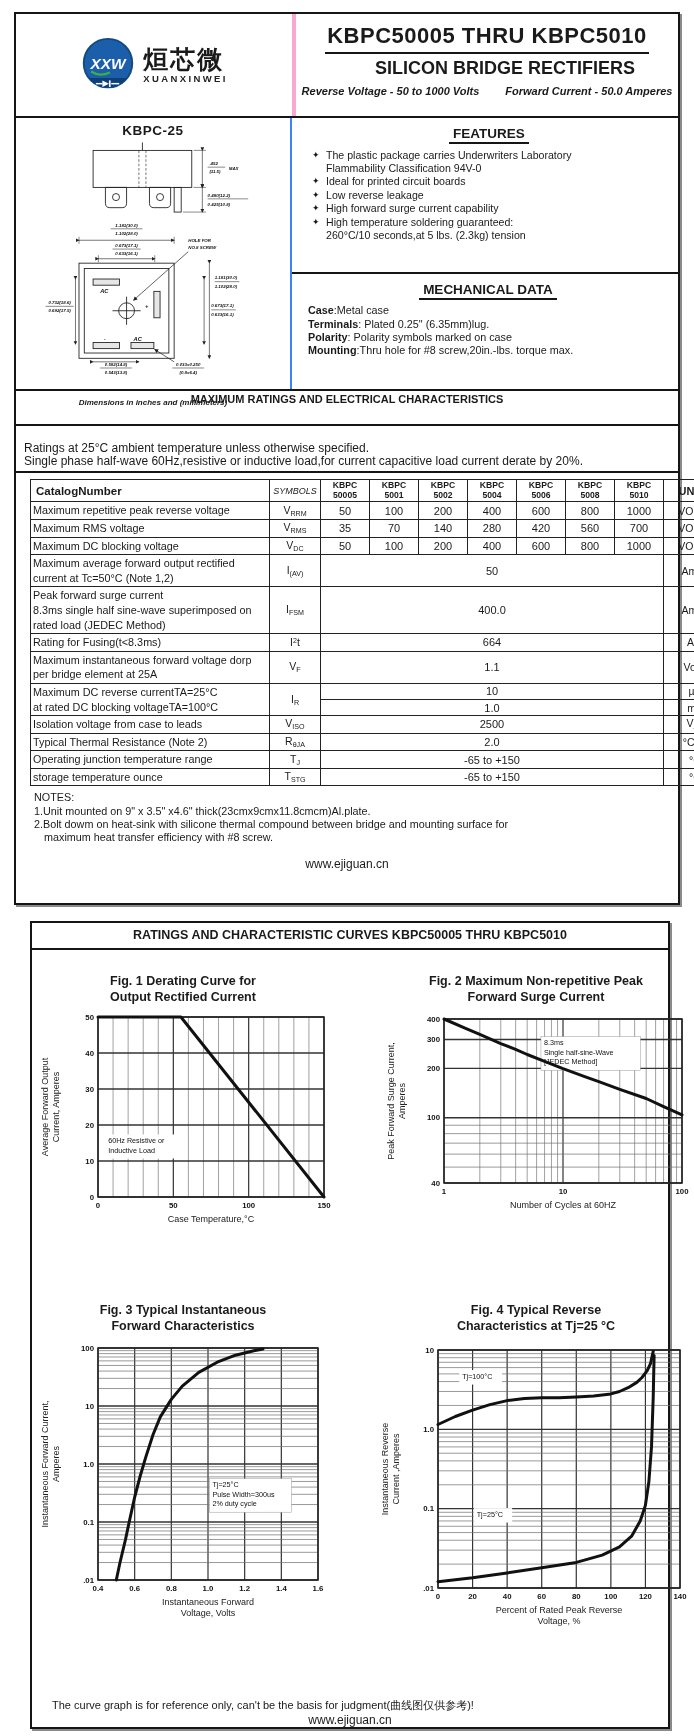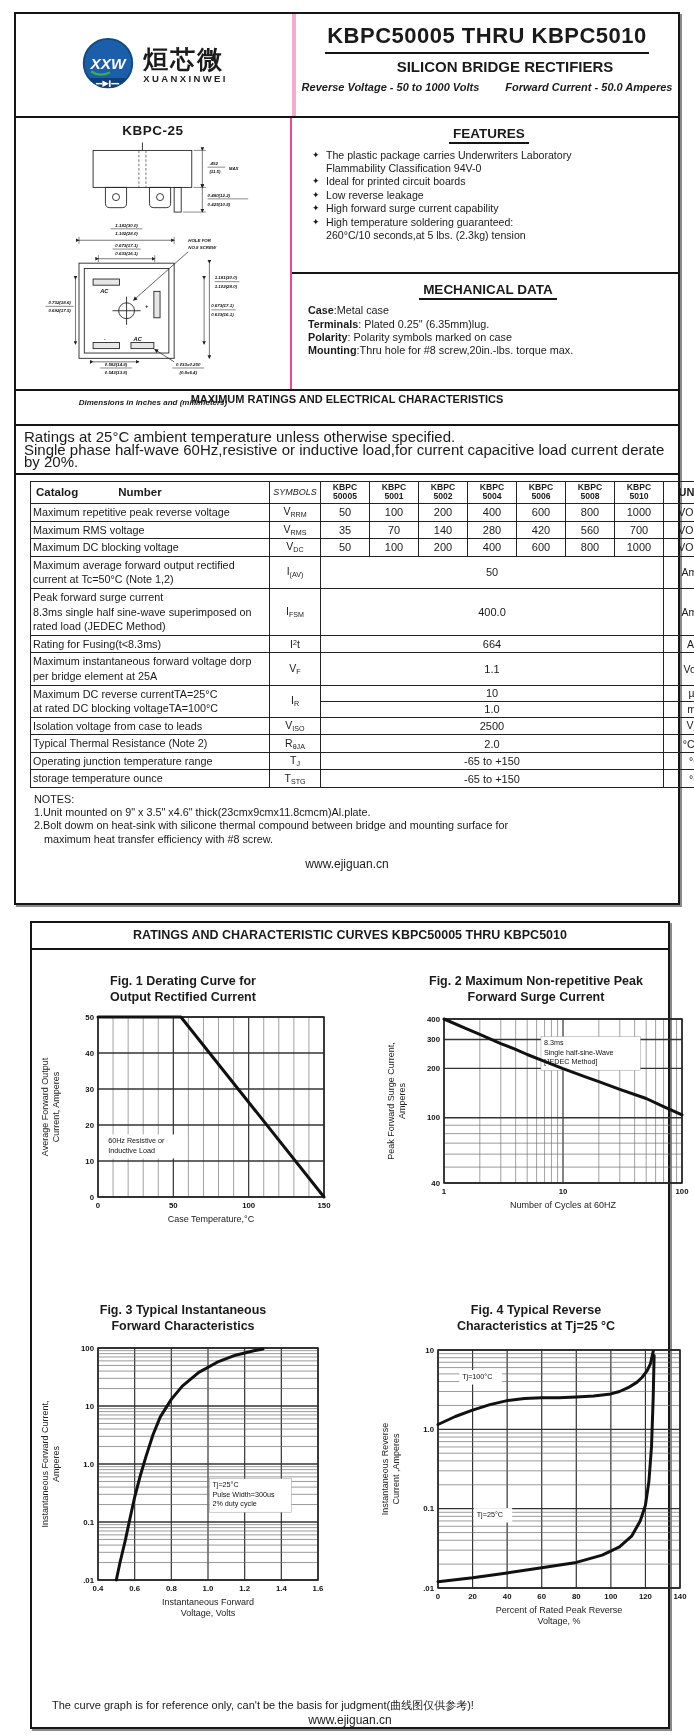--- a/index.html
+++ b/index.html
@@ -8,46 +8,46 @@
   #page1{left:14px;top:12px;width:666px;height:893px;}
   #page2{left:30px;top:921px;width:640px;height:808px;}
   
   .hdr{display:flex;height:102px;border-bottom:2px solid #151515;flex:none;}
   .logo-cell{width:276px;border-right:4px solid #f9a8d4;display:flex;align-items:center;justify-content:center;gap:7px;flex:none;}
   .logo-cn{font-size:25px;font-weight:bold;line-height:26px;letter-spacing:2px;}
   .logo-en{font-size:9.5px;font-weight:bold;letter-spacing:2.4px;color:#222;margin-top:1px;}
   .title-cell{flex:1;text-align:center;padding-top:9px;}
   .part-title{font-size:22px;font-weight:bold;letter-spacing:.5px;}
   .title-rule{width:85%;margin:3px auto 4px;border-top:2px solid #151515;}
-  .subtitle{font-size:15px;font-weight:bold;margin-left:36px;}
+  .subtitle{font-size:18px;font-weight:bold;margin-left:36px;}
   .tagline{font-size:11px;font-style:italic;font-weight:bold;margin-top:6px;}
   .tagline span + span{margin-left:26px;}
   
   .cols{display:flex;flex:none;}
-  .left-col{width:276px;border-right:2px solid #ec4899;flex:none;padding-top:5px;height:271px;box-sizing:border-box;text-align:center;}
+  .left-col{width:276px;border-right:2px solid #3b82f6;flex:none;padding-top:5px;height:271px;box-sizing:border-box;text-align:center;}
   .pkg-title{font-weight:bold;font-size:13.5px;letter-spacing:.5px;}
   .pkg-caption{font-size:8px;font-weight:bold;font-style:italic;margin-top:18px;}
   .right-col{flex:1;display:flex;flex-direction:column;}
   .sec-title{text-align:center;font-size:13.5px;font-weight:bold;margin-top:6px;}
   .sec-title span{border-bottom:2px solid #151515;padding:0 4px 1px;}
   .features{padding:2px 10px 6px 18px;}
   .features ul{list-style:none;margin:8px 0 0 2px;padding:0;font-size:10.6px;line-height:12.6px;}
   .features li{position:relative;padding-left:14px;margin-bottom:1px;}
   .features .blt{position:absolute;left:0;top:0;font-size:9px;}
   .mech{border-top:2px solid #151515;margin-top:24px;padding:2px 10px 6px 16px;flex:1;}
   .mech-items{margin-top:7px;font-size:10.8px;line-height:13.4px;}
   .mech-items b{font-weight:bold;}
   
   .banner{border-top:2px solid #151515;border-bottom:2px solid #151515;text-align:center;font-weight:bold;font-size:11px;padding:2px 0 19px;flex:none;}
-  .rnotes{border-bottom:2px solid #151515;font-size:15px;line-height:12.6px;padding:5px 8px 4px;flex:none;}
+  .rnotes{border-bottom:2px solid #151515;font-size:12px;line-height:12.6px;padding:16px 8px 4px;flex:none;}
   #ratings-table{border-collapse:collapse;table-layout:fixed;margin:6px 14px 0;width:calc(100% - 28px);flex:none;}
   #ratings-table th,#ratings-table td{border:1px solid #222;padding:1px 2px;}
   #ratings-table{font-size:10.5px;}
   th.h-cat{text-align:left;font-size:11.5px;}
-  th.h-cat .catwrap{display:flex;gap:40px;padding-left:3px;}
+  th.h-cat .catwrap{display:flex;padding-left:3px;}
   th.h-sym{font-style:italic;font-weight:normal;font-size:9px;}
   th.h-part{font-size:8.6px;line-height:9.6px;font-weight:bold;}
   th.h-units{font-size:11px;}
   td.c-desc{font-size:10.8px;line-height:14.6px;text-align:left;padding-left:3px;}
   td.c-desc .dline{display:flex;padding-right:12px;}
   td.c-sym{text-align:center;font-size:10.5px;}
   td.c-val{text-align:center;font-size:11px;}
   td.c-unit{text-align:center;font-size:10.5px;}
   sub{font-size:68%;vertical-align:-2px;}
   sup{font-size:68%;vertical-align:3px;}

